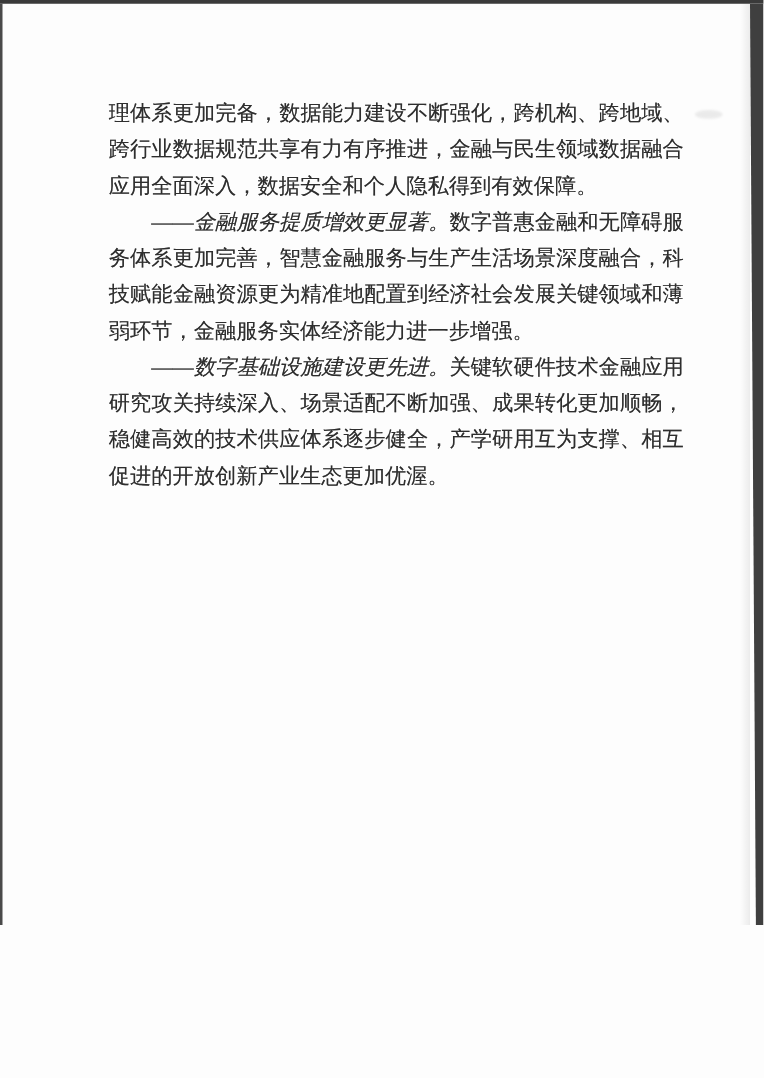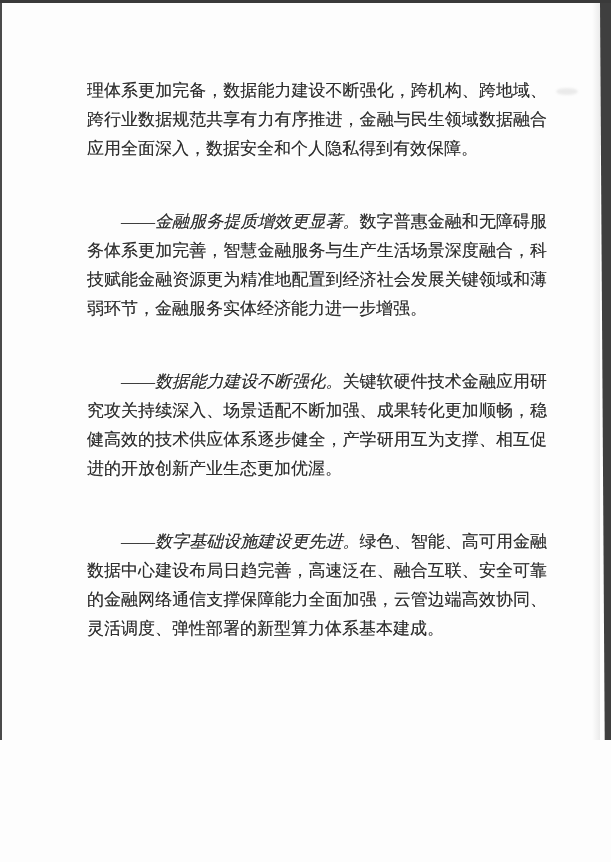--- a/index.html
+++ b/index.html
@@ -55,21 +55,20 @@
     line-height: 29px;
     color: #2e2e2e;
     text-align: justify;
     text-shadow: 0 0 0.5px rgba(46,46,46,0.55);
   }
   .text-block p {
     margin: 0;
   }
   p.para {
     text-indent: 2em;
-    margin-top: 44px;
   }
   .lead {
     font-style: italic; 
   }
   .page-number {
     position: absolute;
     left: 92px;
     top: 789px;
     font-size: 15px;
     color: #3a3a3a;
@@ -97,21 +96,20 @@
   <div class="strip-right"></div>
   <div class="scan-artifact"></div>
 
   <div class="text-block">
 
     <p>理体系更加完备，数据能力建设不断强化，跨机构、跨地域、跨行业数据规范共享有力有序推进，金融与民生领域数据融合应用全面深入，数据安全和个人隐私得到有效保障。</p>
 
     <p class="para"><span class="dash">——</span><span class="lead">金融服务提质增效更显著。</span><span class="body-text">数字普惠金融和无障碍服务体系更加完善，智慧金融服务与生产生活场景深度融合，科技赋能金融资源更为精准地配置到经济社会发展关键领域和薄弱环节，金融服务实体经济能力进一步增强。</span></p>
 
 
-    <p class="para"><span class="dash">——</span><span class="lead">数据能力建设不断强化。</span><span class="body-text">关键软硬件技术金融应用研究攻关持续深入、场景适配不断加强、成果转化更加顺畅，稳健高效的技术供应体系逐步健全，产学研用互为支撑、相互促进的开放创新产业生态更加优渥。</span></p>
+    <p class="para"><span class="dash">——</span><span class="lead">数字基础设施建设更先进。</span><span class="body-text">关键软硬件技术金融应用研究攻关持续深入、场景适配不断加强、成果转化更加顺畅，稳健高效的技术供应体系逐步健全，产学研用互为支撑、相互促进的开放创新产业生态更加优渥。</span></p>
 
-    <p class="para"><span class="dash">——</span><span class="lead">数字基础设施建设更先进。</span><span class="body-text">绿色、智能、高可用金融数据中心建设布局日趋完善，高速泛在、融合互联、安全可靠的金融网络通信支撑保障能力全面加强，云管边端高效协同、灵活调度、弹性部署的新型算力体系基本建成。</span></p>
 
   </div>
 
   <div class="page-number">6</div>
 
 </div>
 
 </body></html>

